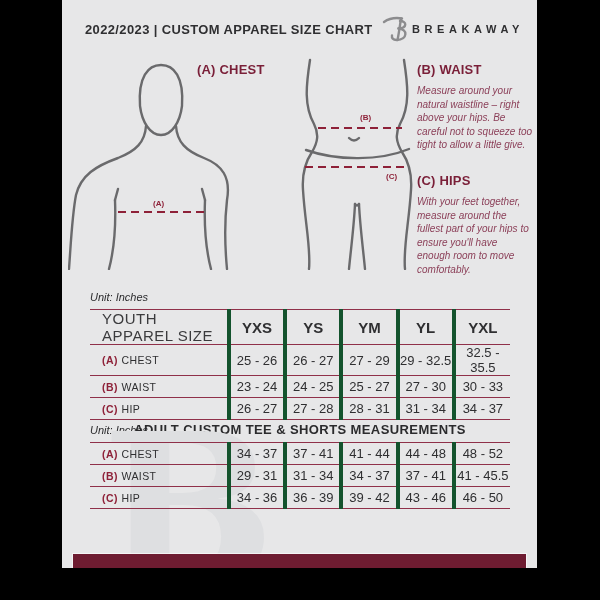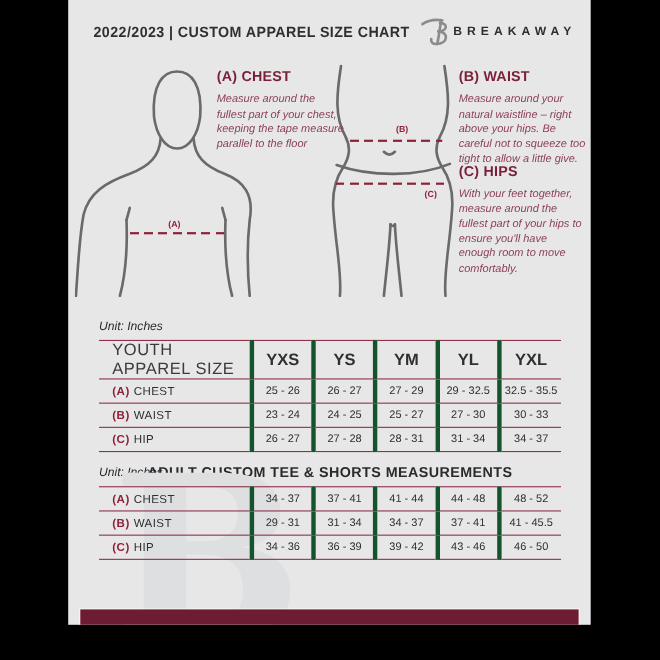--- a/index.html
+++ b/index.html
@@ -44,21 +44,21 @@
     position:absolute;left:28px;width:420px;text-align:left;
     font-size:11px;font-style:italic;color:#2b2b2d;
   }
   
   table.size-table{
     position:absolute;left:28px;width:420px;
     border-collapse:collapse;table-layout:fixed;z-index:2;
   }
   table.size-table td{
     height:21px;border-top:1px solid #8f3049;
-    font-size:10px;color:#2f2f31;text-align:center;padding:0;
+    font-size:13px;color:#2f2f31;text-align:center;padding:0;
     background:transparent;
   }
   table.size-table td + td{border-left:4px solid #14532d;}
   table.size-table tr:last-child td{border-bottom:1px solid #8f3049;}
   table.size-table td.lbl{
     text-align:left;padding-left:12px;letter-spacing:.5px;font-size:10.5px;
   }
   table.size-table tr.head td{font-weight:bold;font-size:15px;}
   table.size-table tr.head td.lbl{font-weight:normal;color:#3b3b3d;}
   .key{color:#8e2138;font-weight:bold;}
@@ -112,27 +112,26 @@
     <path class="body-stroke" d="M67 146 C68 168 71 190 73 211"></path>
     <path class="body-stroke" d="M63 146 q 2 3 4 0" stroke-width="1.6"></path>
   </svg>
   <div class="dash-line" style="left:256px;top:127px;width:84px;"></div>
   <div class="dash-label" style="left:298px;top:113px;">(B)</div>
   <div class="dash-line" style="left:243px;top:166px;width:100px;"></div>
   <div class="dash-label" style="left:324px;top:172px;">(C)</div>
 
   <div class="guide-block" style="left:135px;top:62px;">
     <div class="guide-h">(A) CHEST</div>
-    <p class="guide-p">Measure around the fullest part of your chest, keeping the tape measure parallel to the floor</p>
   </div>
   <div class="guide-block" style="left:355px;top:62px;">
     <div class="guide-h">(B) WAIST</div>
     <p class="guide-p">Measure around your natural waistline – right above your hips. Be careful not to squeeze too tight to allow a little give.</p>
   </div>
-  <div class="guide-block" style="left:355px;top:148px;">
+  <div class="guide-block" style="left:355px;top:173px;">
     <div class="guide-h">(C) HIPS</div>
     <p class="guide-p">With your feet together, measure around the fullest part of your hips to ensure you'll have enough room to move comfortably.</p>
   </div>
 
   <div class="watermark">B</div>
 
   <div class="sec-unit" style="top:291px;">Unit: Inches</div>
   <table class="size-table" style="top:309px;">
     <colgroup>
         <col style="width:139px;">

